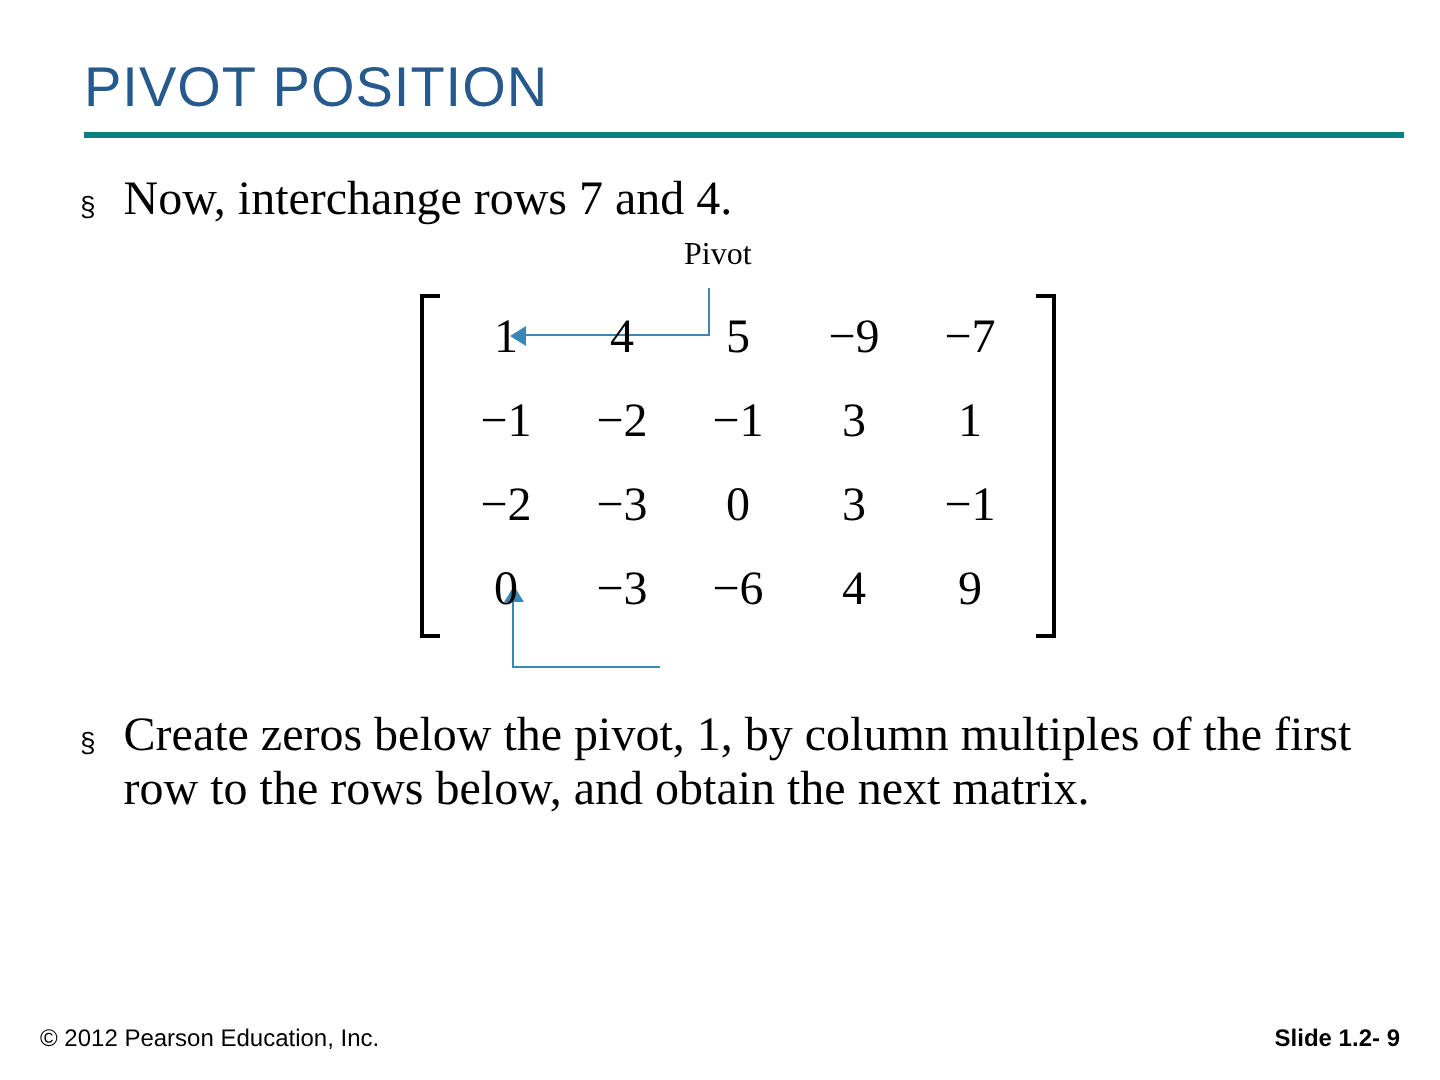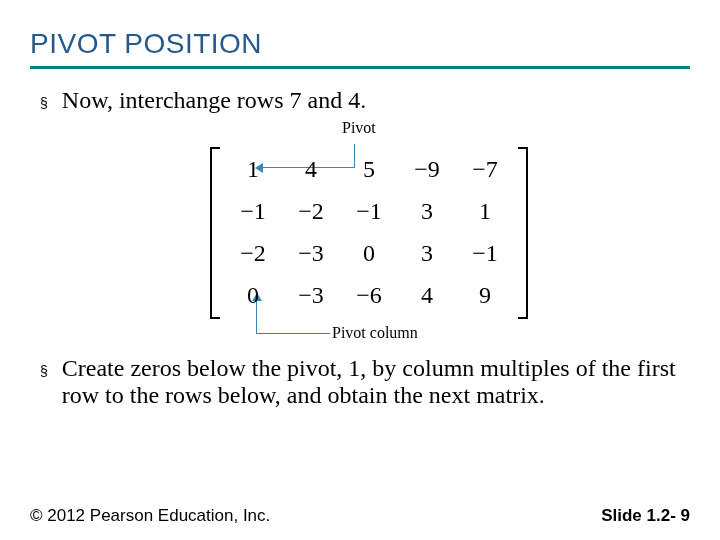--- a/index.html
+++ b/index.html
@@ -13,20 +13,21 @@
     overflow: hidden;
   }
   .slide {
     position: relative;
     width: 720px;
     height: 540px;
     box-sizing: border-box;
   }
   .title-block {
     padding: 28px 0 0 30px;
+    margin-left: 12px;
   }
   .title {
     font-family: Arial, Helvetica, sans-serif;
     font-size: 28px;
     letter-spacing: 0.5px;
     color: #26598c;
     font-weight: 400;
   }
   .title-rule {
     margin-top: 6px;
@@ -135,23 +136,23 @@
     border-left: 5px solid transparent;
     border-right: 5px solid transparent;
     border-bottom: 8px solid #3a86b5;
   }
 
   .footer {
     position: absolute;
     left: 0; right: 0; bottom: 14px;
     display: flex;
     justify-content: space-between;
-    padding: 0 30px;
+    padding: 0 20px;
     font-family: Arial, Helvetica, sans-serif;
-    font-size: 17px;
+    font-size: 12px;
     color: #000;
   }
   .footer .right { font-weight: bold; }
 </style>
 </head>
 <body>
 
 <div class="slide">
 
   <div class="title-block">
@@ -161,21 +162,20 @@
 
   <div class="body">
 
     <div class="bullet">
       <div class="mark">§</div>
       <div class="text">Now, interchange rows 7 and 4.</div>
     </div>
 
     <div class="matrix-area">
       <div class="label label-pivot">Pivot</div>
-      <div class="label label-pivot-col">Pivot column</div>
 
       <div class="line top-vert"></div>
       <div class="line top-horz"></div>
       <div class="arrowhead top-arrow"></div>
 
       <div class="line bot-vert"></div>
       <div class="line bot-horz"></div>
       <div class="arrowhead bot-arrow"></div>
 
       <div class="matrix">

